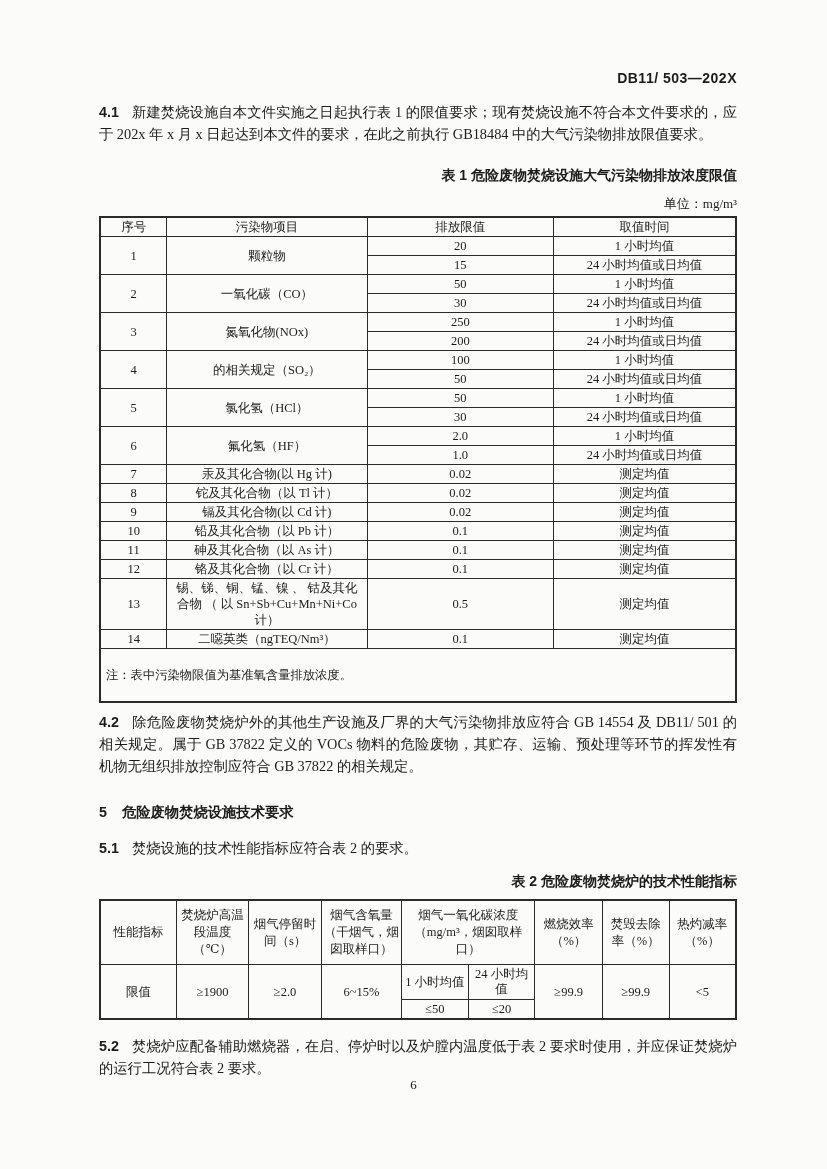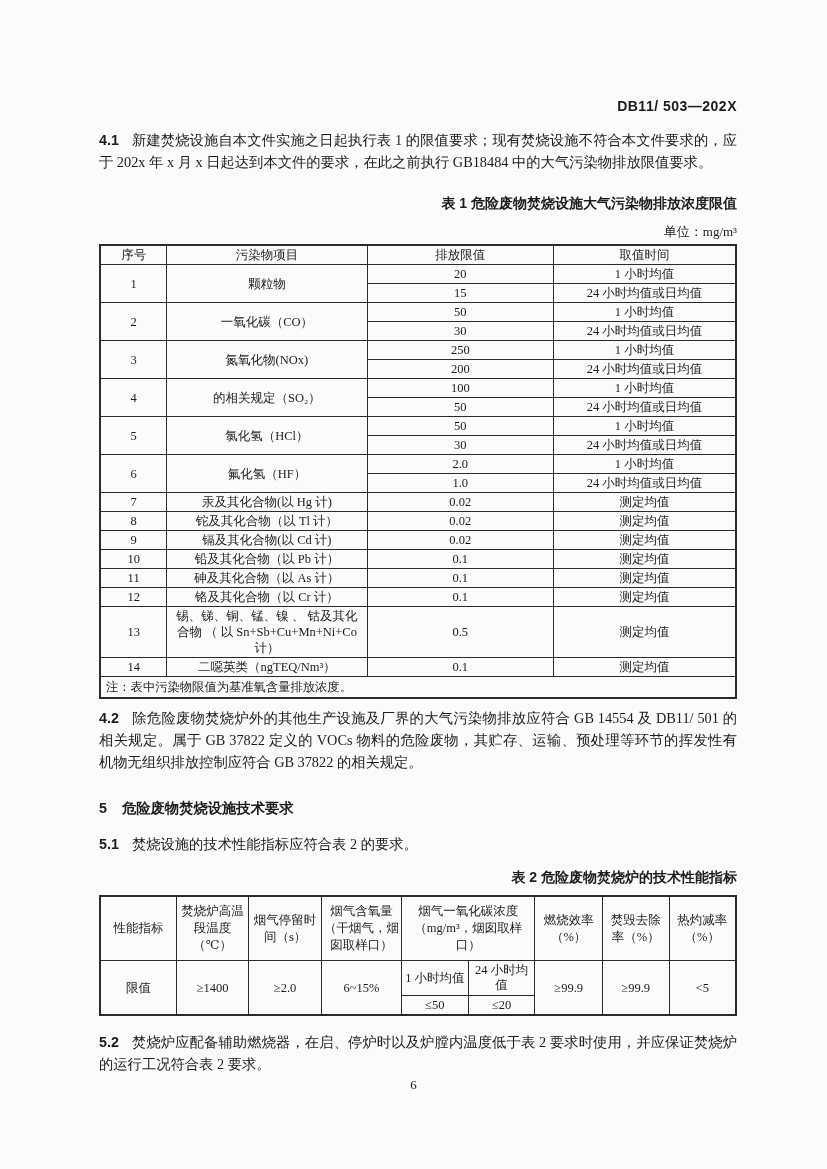--- a/index.html
+++ b/index.html
@@ -10,21 +10,21 @@
     background:#fbfbf9;
     overflow:hidden;
     font-family:"Liberation Serif","DejaVu Serif",serif;
     color:#1c1c1c;
     margin:0 auto;
   }
   .content {
     position:absolute; left:99px; top:0; width:638px;
   }
   .doc-header {
-    padding-top:98px;
+    padding-top:70px;
     text-align:right;
     font-family:"Liberation Sans","DejaVu Sans",sans-serif;
     font-weight:bold;
     font-size:14px;
     letter-spacing:.5px;
   }
   .para {
     margin-top:15px;
     font-size:14.3px;
     line-height:22px;
@@ -59,21 +59,21 @@
     text-align:center;
     vertical-align:middle;
     padding:1px 4px;
     line-height:16px;
     font-weight:normal;
   }
   .t1 td, .t1 th { height:17px; }
   .t1 .note-cell {
     text-align:left;
     font-size:12.3px;
-    padding:2px 5px;
+    padding:18px 5px;
     border-radius:8px;
   }
   .t2 { margin-top:8px; font-size:12.5px; }
   .t2 th { padding:6px 2px; line-height:17px; }
   .t2 .sub-label { line-height:15px; padding:2px 2px; }
   .t2 .val-row td { height:19px; }
   .sec-head {
     margin-top:26px;
     font-family:"Liberation Sans","DejaVu Sans",sans-serif;
     font-weight:bold;
@@ -264,21 +264,21 @@
           <th>烟气含氧量（干烟气，烟囱取样口）</th>
           <th colspan="2">烟气一氧化碳浓度（mg/m³，烟囱取样口）</th>
           <th>燃烧效率（%）</th>
           <th>焚毁去除率（%）</th>
           <th>热灼减率（%）</th>
         </tr>
       </thead>
       <tbody>
         <tr>
           <td rowspan="2">限值</td>
-          <td rowspan="2">≥1400</td>
+          <td rowspan="2">≥1900</td>
           <td rowspan="2">≥2.0</td>
           <td rowspan="2">6~15%</td>
           <td class="sub-label">1 小时均值</td>
           <td class="sub-label">24 小时均值</td>
           <td rowspan="2">≥99.9</td>
           <td rowspan="2">≥99.9</td>
           <td rowspan="2">&lt;5</td>
         </tr>
         <tr class="val-row">
           <td>≤50</td>

